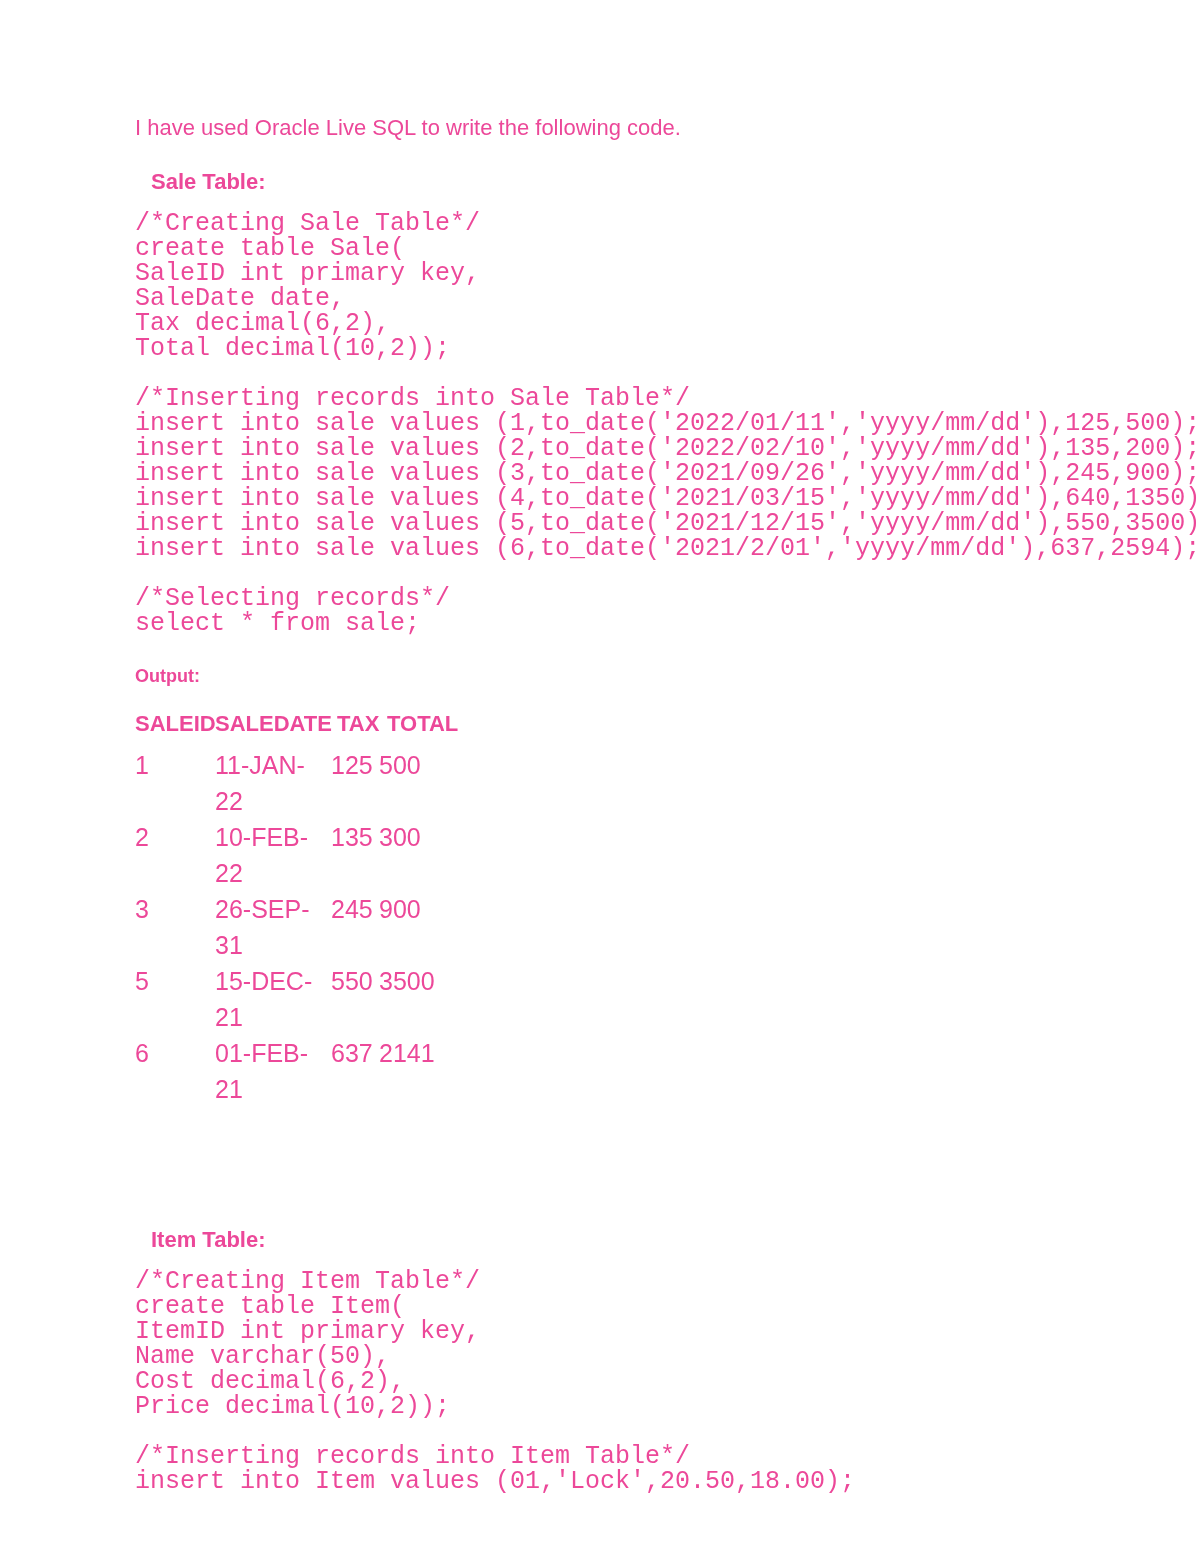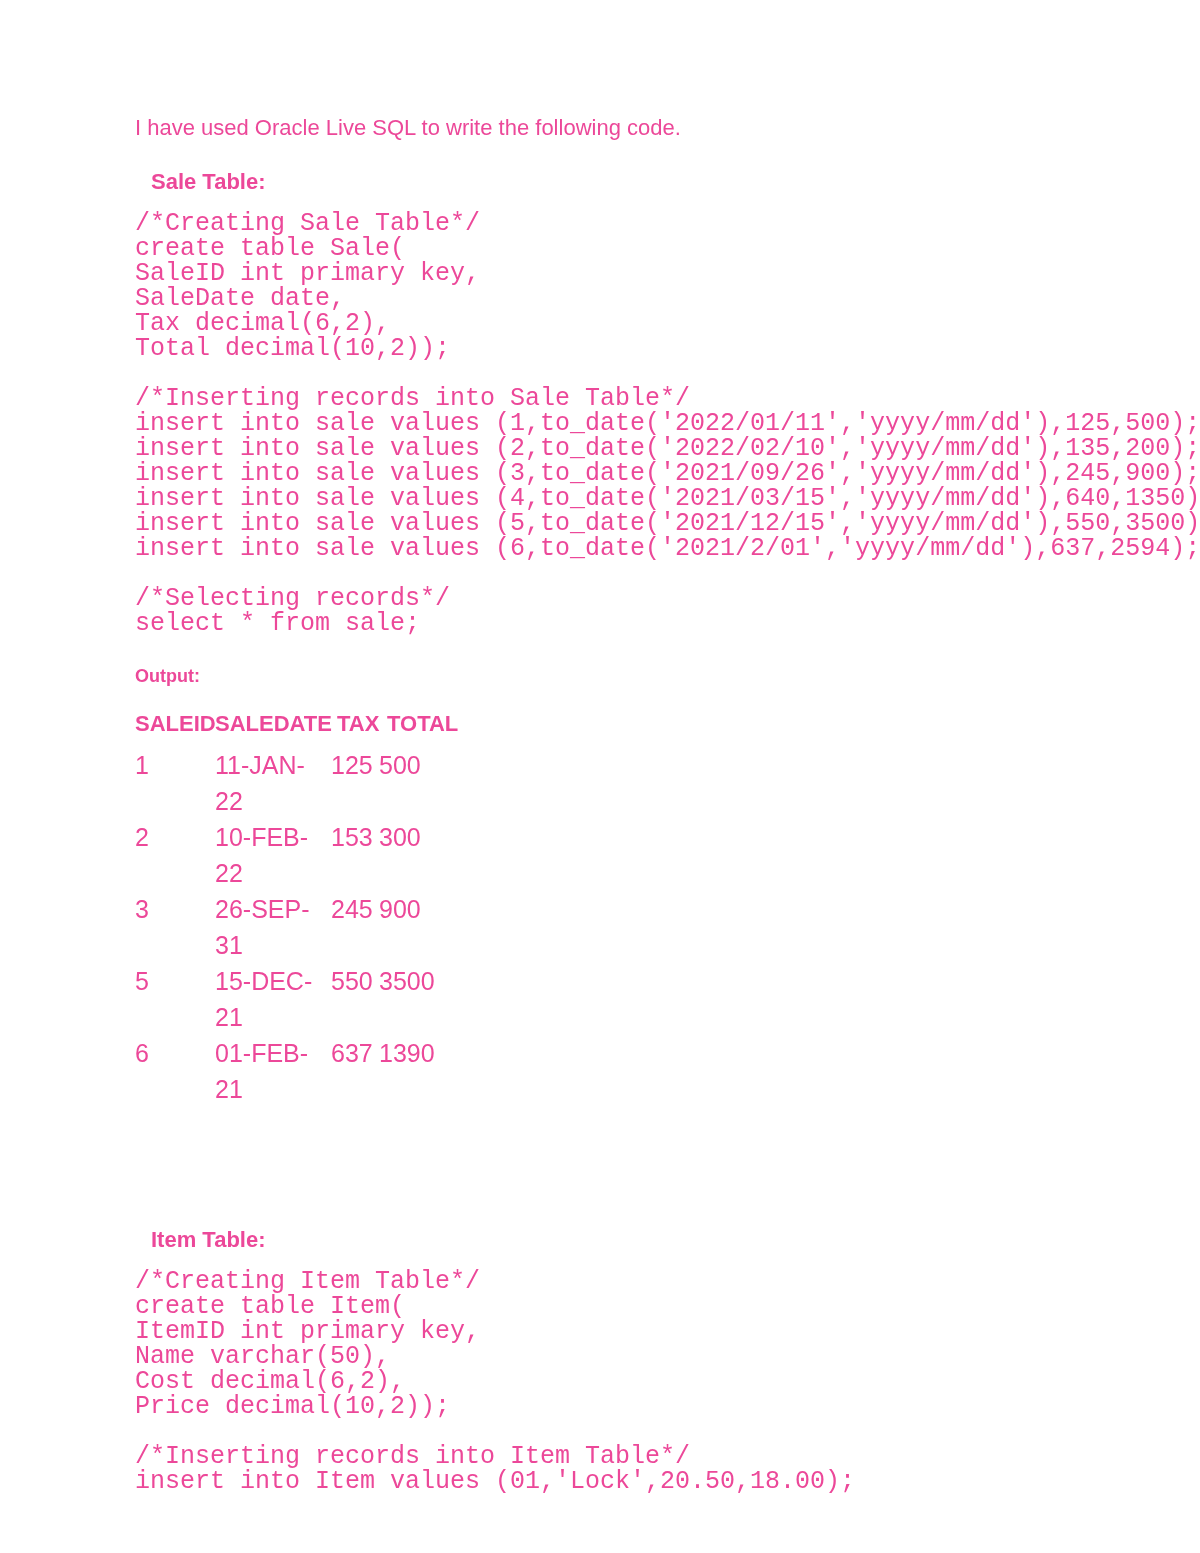--- a/index.html
+++ b/index.html
@@ -96,30 +96,30 @@
 
   <div class="table-header">
     <span class="th-id">SALEID</span><span class="th-date">SALEDATE</span><span class="th-tax">TAX</span><span class="th-total">TOTAL</span>
   </div>
 
   <div class="out-table">
     <div class="out-row">
       <span class="c-id">1</span><span class="c-date">11-JAN-22</span><span class="c-tax">125</span><span class="c-total">500</span>
     </div>
     <div class="out-row">
-      <span class="c-id">2</span><span class="c-date">10-FEB-22</span><span class="c-tax">153</span><span class="c-total">300</span>
+      <span class="c-id">2</span><span class="c-date">10-FEB-22</span><span class="c-tax">135</span><span class="c-total">300</span>
     </div>
     <div class="out-row">
       <span class="c-id">3</span><span class="c-date">26-SEP-31</span><span class="c-tax">245</span><span class="c-total">900</span>
     </div>
     <div class="out-row">
       <span class="c-id">5</span><span class="c-date">15-DEC-21</span><span class="c-tax">550</span><span class="c-total">3500</span>
     </div>
     <div class="out-row">
-      <span class="c-id">6</span><span class="c-date">01-FEB-21</span><span class="c-tax">637</span><span class="c-total">1390</span>
+      <span class="c-id">6</span><span class="c-date">01-FEB-21</span><span class="c-tax">637</span><span class="c-total">2141</span>
     </div>
   </div>
 
   <div class="gap"></div>
 
   <p class="section-heading">Item Table:</p>
 
   <div class="code">/*Creating Item Table*/
 create table Item(
 ItemID int primary key,

